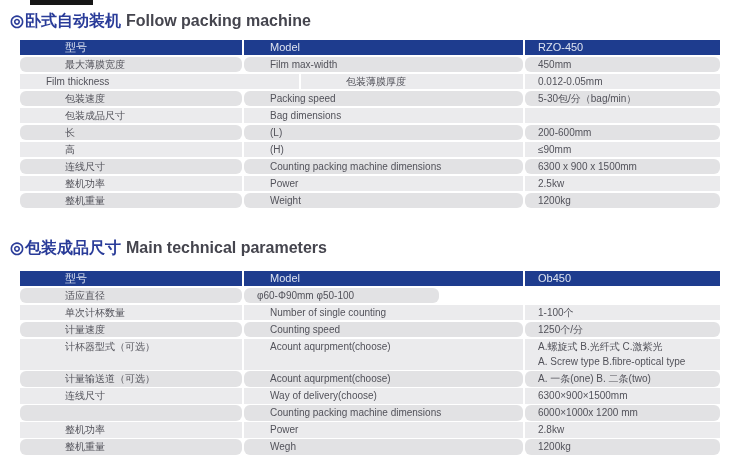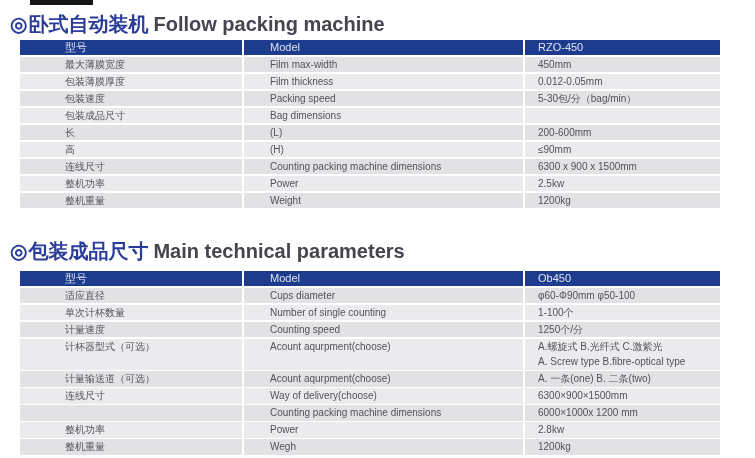--- a/index.html
+++ b/index.html
@@ -1,38 +1,38 @@
 <!DOCTYPE html>
 <html><head>
 <meta charset="utf-8">
 <style>
   html,body{margin:0;padding:0;background:#ffffff;}
   .sheet{
     position:relative;width:755px;height:458px;background:#ffffff;
     font-family:"Liberation Sans", sans-serif;overflow:hidden;
   }
   .top-fragment{position:absolute;left:30px;top:0;width:63px;height:5px;background:#161616;}
-  .section-title{position:absolute;left:10px;font-size:20px;font-weight:bold;white-space:nowrap;}
+  .section-title{position:absolute;left:10px;font-size:16px;font-weight:bold;white-space:nowrap;}
   .section-title .bullet{color:#2a3c99;margin-right:1px;}
   .section-title .zh{color:#2a3c99;}
   .section-title .en{color:#45454e;margin-left:5px;}
   .t1-title{top:11px;}
   .t2-title{top:238px;}
 
   .spec-table{position:absolute;left:20px;width:740px;}
   .t1{top:40px;}
   .t2{top:271px;}
   .row{display:flex;margin-bottom:1.5px;}
   .cell{box-sizing:border-box;overflow:hidden;white-space:nowrap;}
   .c1{width:222px;margin-right:2px;padding-left:45px;}
   .c2{width:279px;margin-right:2px;padding-left:26px;}
   .c3{width:195px;padding-left:13px;}
   .header-row .cell{background:#1e3c8e;color:#dde3f0;height:15px;line-height:15px;font-size:11px;}
   .body-row .cell{height:15.5px;line-height:15.5px;font-size:10px;color:#52525a;}
-  .body-row.dark .cell{background:#e2e2e4;}
+  .body-row.dark .cell{background:#e2e2e4;border-radius:6px;}
   .body-row.light .cell{background:#ebebed;}
   .body-row.tall .cell{height:31px;}
   .body-row.tall .line{height:15.5px;line-height:15.5px;}
 </style>
 </head>
 <body>
 
 <div class="sheet">
 
   <div class="top-fragment"></div>
@@ -46,22 +46,22 @@
       <div class="cell c1">型号</div>
       <div class="cell c2">Model</div>
       <div class="cell c3">RZO-450</div>
     </div>
     <div class="row body-row dark">
       <div class="cell c1">最大薄膜宽度</div>
       <div class="cell c2">Film max-width</div>
       <div class="cell c3">450mm</div>
     </div>
     <div class="row body-row light">
+      <div class="cell c2">Film thickness</div>
       <div class="cell c1">包装薄膜厚度</div>
-      <div class="cell c2">Film thickness</div>
       <div class="cell c3">0.012-0.05mm</div>
     </div>
     <div class="row body-row dark">
       <div class="cell c1">包装速度</div>
       <div class="cell c2">Packing speed</div>
       <div class="cell c3">5-30包/分（bag/min）</div>
     </div>
     <div class="row body-row light">
       <div class="cell c1">包装成品尺寸</div>
       <div class="cell c2">Bag dimensions</div>
@@ -99,21 +99,20 @@
   </div>
 
   <div class="spec-table t2">
     <div class="row header-row">
       <div class="cell c1">型号</div>
       <div class="cell c2">Model</div>
       <div class="cell c3">Ob450</div>
     </div>
     <div class="row body-row dark">
       <div class="cell c1">适应直径</div>
-      <div class="cell c2">Cups diameter</div>
       <div class="cell c3">φ60-Φ90mm  φ50-100</div>
     </div>
     <div class="row body-row light">
       <div class="cell c1">单次计杯数量</div>
       <div class="cell c2">Number of single counting</div>
       <div class="cell c3">1-100个</div>
     </div>
     <div class="row body-row dark">
       <div class="cell c1">计量速度</div>
       <div class="cell c2">Counting speed</div>

